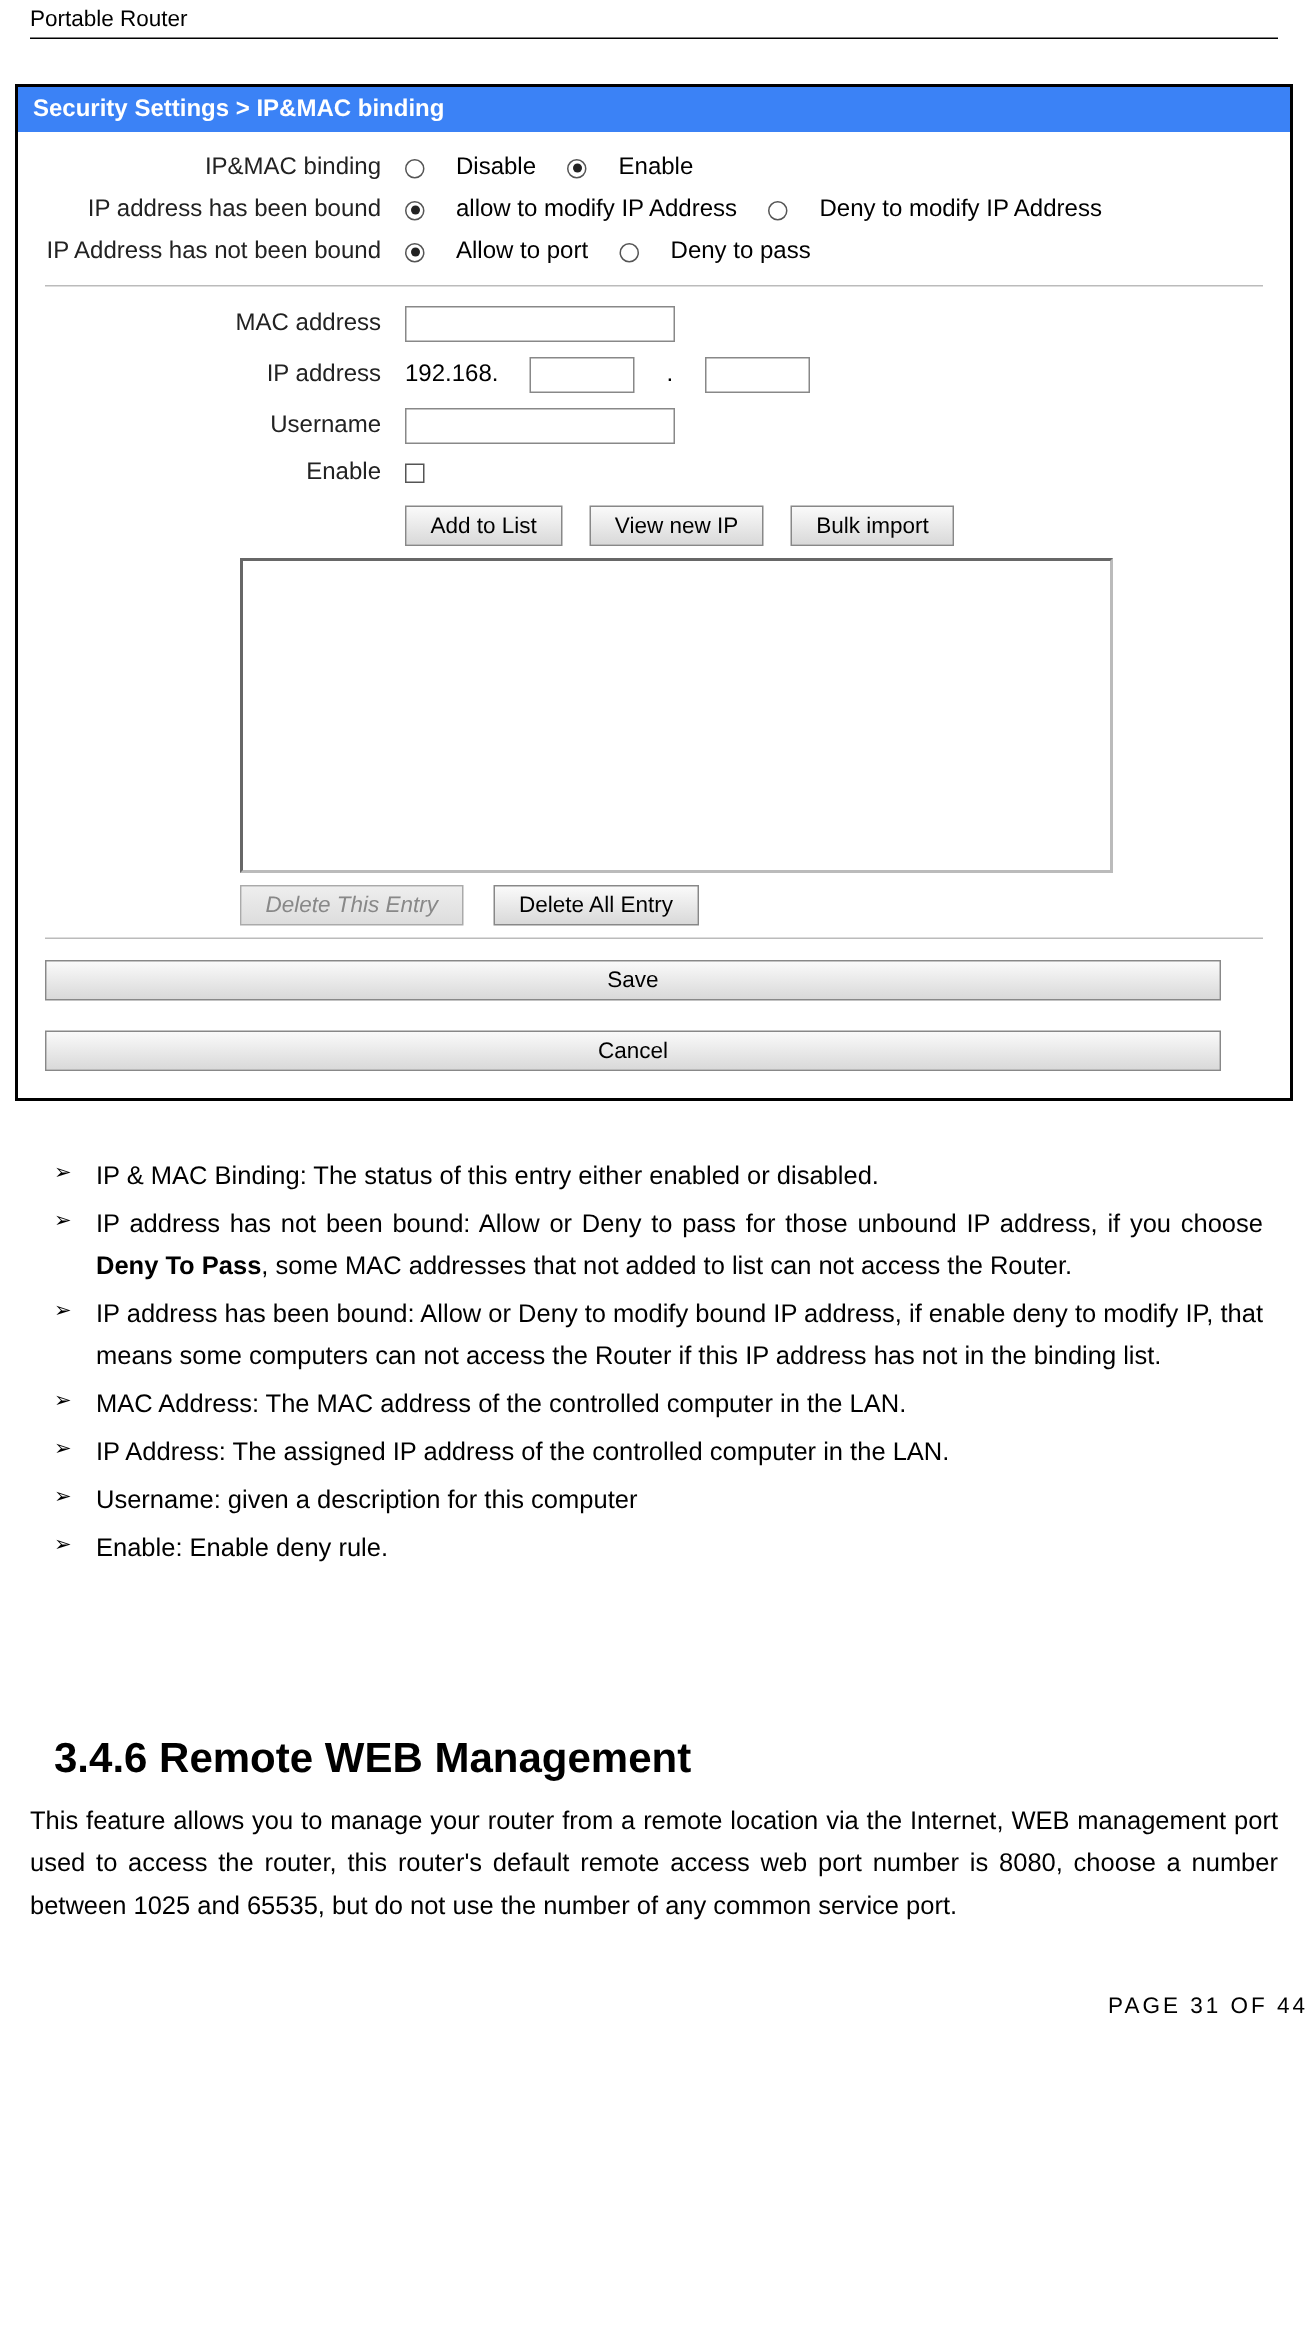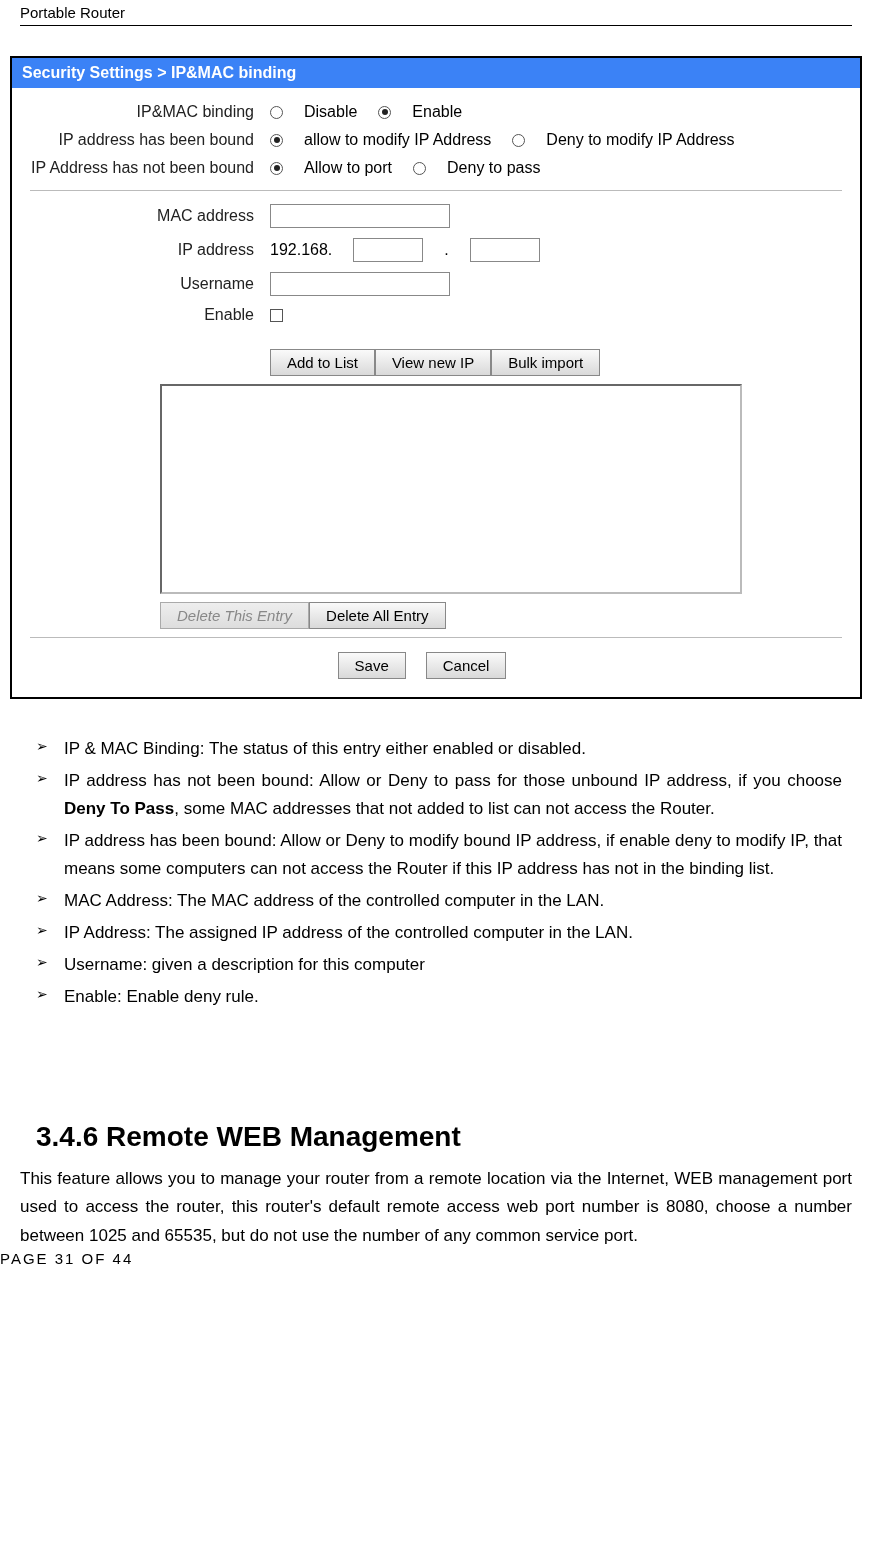--- a/index.html
+++ b/index.html
@@ -66,29 +66,29 @@
     .checkbox-shape {
       width: 13px; height: 13px; border: 1.5px solid #555; display:inline-block;
     }
     .btn {
       background: linear-gradient(#fafafa,#d9d9d9);
       border: 1px solid #888;
       padding: 4px 16px;
       font-size: 15px;
       cursor: pointer;
     }
-    .btn-row { display:flex; margin-left: 240px; margin-top:20px;}
-    .btn-row-right { display:flex; gap:20px; justify-content:center; margin-top:14px; padding-right: 28px;}
+    .btn-row { display:flex; gap:18px; margin-left: 240px; margin-top:8px;}
+    .btn-row-right { display:flex; gap:20px; justify-content:center; margin-top:14px; padding-right: 28px; flex-direction: column;}
     .list-box {
       margin: 8px 100px 8px 130px;
       border: 2px inset #bbb;
       height: 210px;
       background: #fff;
     }
-    .del-row { display:flex; margin-left: 130px; margin-top:2px; margin-bottom:8px;}
+    .del-row { display:flex; gap:20px; margin-left: 130px; margin-top:2px; margin-bottom:8px;}
     .btn-disabled {
       background: linear-gradient(#eee,#ddd);
       border: 1px solid #aaa;
       color:#888;
       padding: 4px 16px;
       font-size: 15px;
       font-style: italic;
     }
     .bullets {
       margin: 36px 30px 0 30px;
@@ -113,22 +113,23 @@
       font-weight: bold;
       margin: 110px 20px 12px 36px;
     }
     .section-para {
       font-size: 17px;
       line-height: 1.65;
       margin: 0 20px;
       text-align: justify;
     }
     .page-footer {
-      text-align: left;
-      font-size: 15px;
+      text-align: right;
+      font-size: 15px;
+      margin-top: 44px;
       letter-spacing: 2px;
     }
   </style>
 </head>
 <body>
 
 <div class="page-header">
   <span>Portable Router</span>
   <span></span>
 </div>

